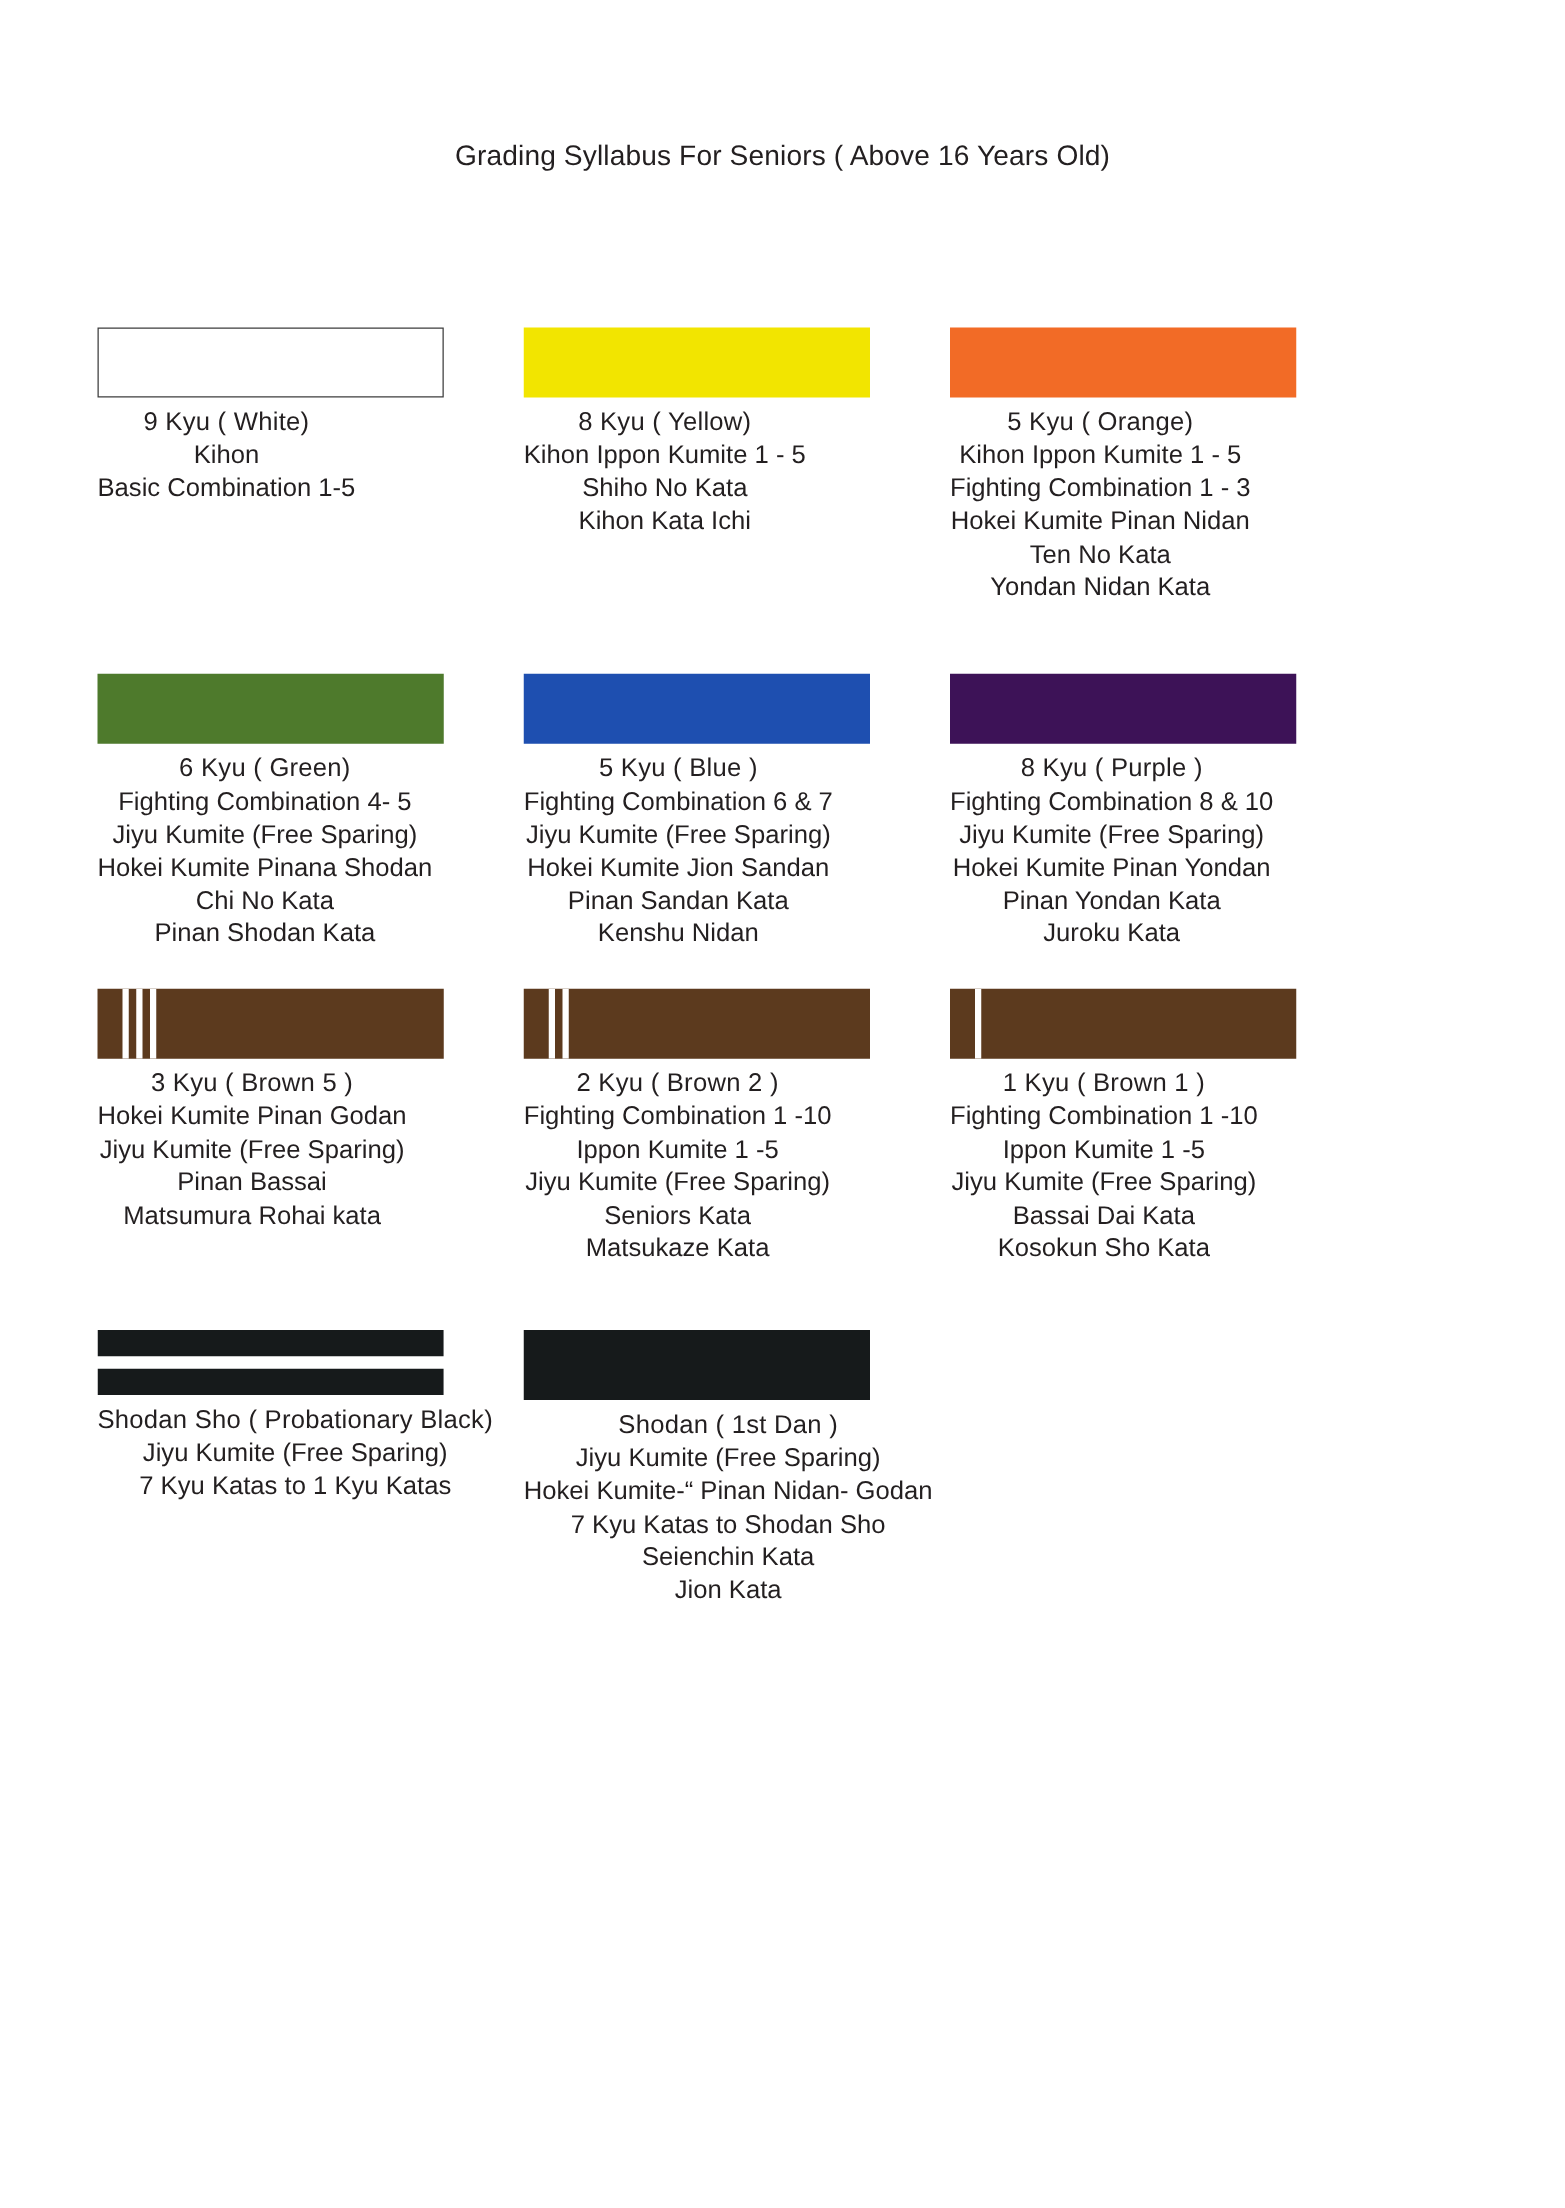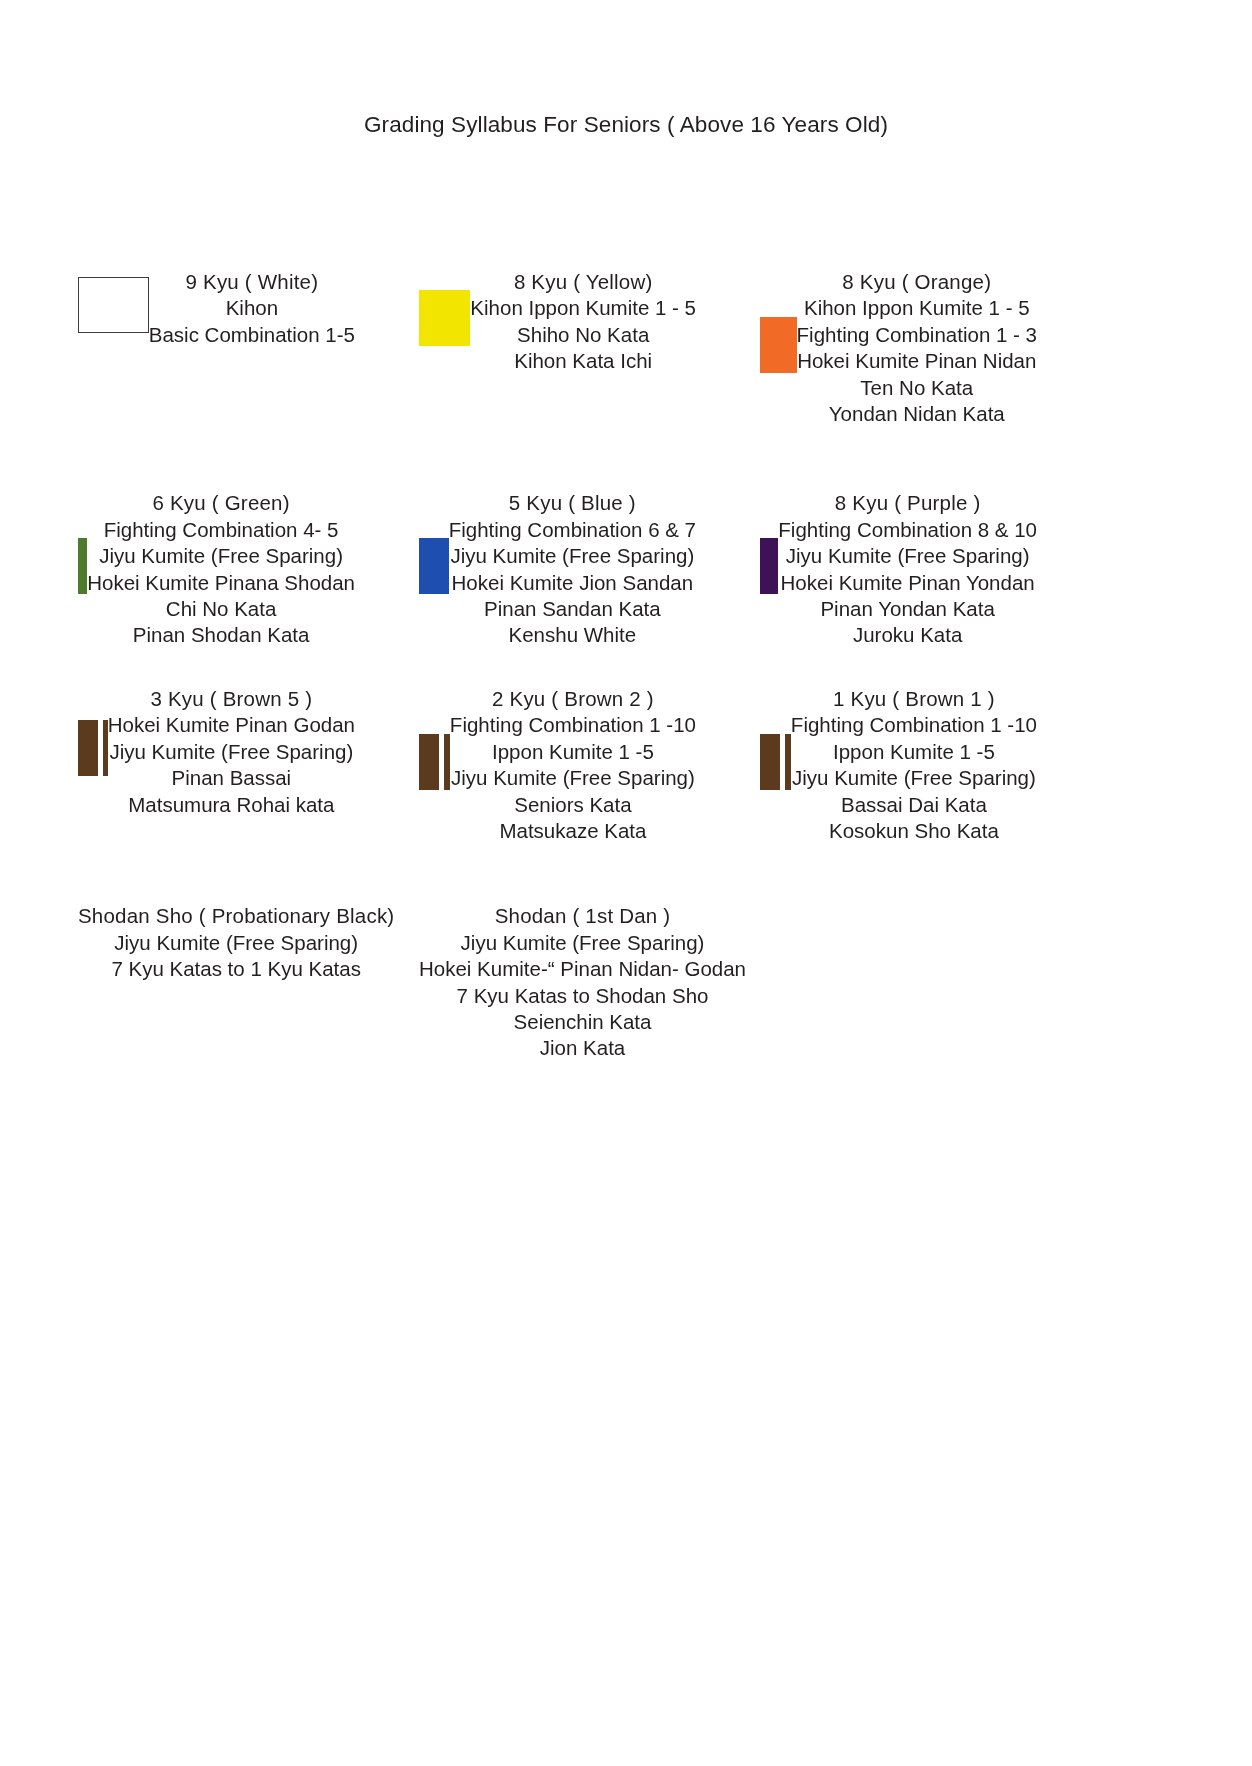--- a/index.html
+++ b/index.html
@@ -43,22 +43,22 @@
   .row {
     display: flex;
     flex-direction: row;
     align-items: flex-start;
   }
 
   .cell {
     width: 277px;
     margin-right: 64px;
     display: flex;
-    flex-direction: row;
-    align-items: center;
+    flex-direction: column;
+    align-items: flex-start;
   }
   .cell:last-child { margin-right: 0; }
   .cell.empty { visibility: hidden; }
 
   
   .belt {
     position: relative;
     width: 277px;
     height: 56px;
     box-sizing: border-box;
@@ -126,21 +126,21 @@
           <div class="lines">
             <span class="line rank">8 Kyu   ( Yellow)</span>
             <span class="line">Kihon Ippon Kumite 1 - 5</span>
             <span class="line">Shiho No Kata</span>
             <span class="line">Kihon Kata Ichi</span>
           </div>
         </div>
         <div class="cell">
           <div class="belt" style="background: rgb(242, 107, 38);"></div>
           <div class="lines">
-            <span class="line rank">8  Kyu   ( Orange)</span>
+            <span class="line rank">5  Kyu   ( Orange)</span>
             <span class="line">Kihon Ippon Kumite 1 - 5</span>
             <span class="line">Fighting Combination 1 - 3</span>
             <span class="line">Hokei Kumite Pinan Nidan</span>
             <span class="line">Ten No Kata</span>
             <span class="line">Yondan Nidan Kata</span>
           </div>
         </div>
       </div>
       <div class="row-spacer-a"></div>
       <div class="row">
@@ -156,21 +156,21 @@
           </div>
         </div>
         <div class="cell">
           <div class="belt" style="background: rgb(30, 79, 176);"></div>
           <div class="lines">
             <span class="line rank">5  Kyu   ( Blue )</span>
             <span class="line">Fighting Combination 6 &amp; 7</span>
             <span class="line">Jiyu Kumite (Free Sparing)</span>
             <span class="line">Hokei Kumite Jion Sandan</span>
             <span class="line">Pinan Sandan Kata</span>
-            <span class="line">Kenshu White</span>
+            <span class="line">Kenshu Nidan</span>
           </div>
         </div>
         <div class="cell">
           <div class="belt" style="background: rgb(61, 18, 87);"></div>
           <div class="lines">
             <span class="line rank">8  Kyu   ( Purple )</span>
             <span class="line">Fighting Combination 8 &amp; 10</span>
             <span class="line">Jiyu Kumite (Free Sparing)</span>
             <span class="line">Hokei Kumite Pinan Yondan</span>
             <span class="line">Pinan Yondan Kata</span>

